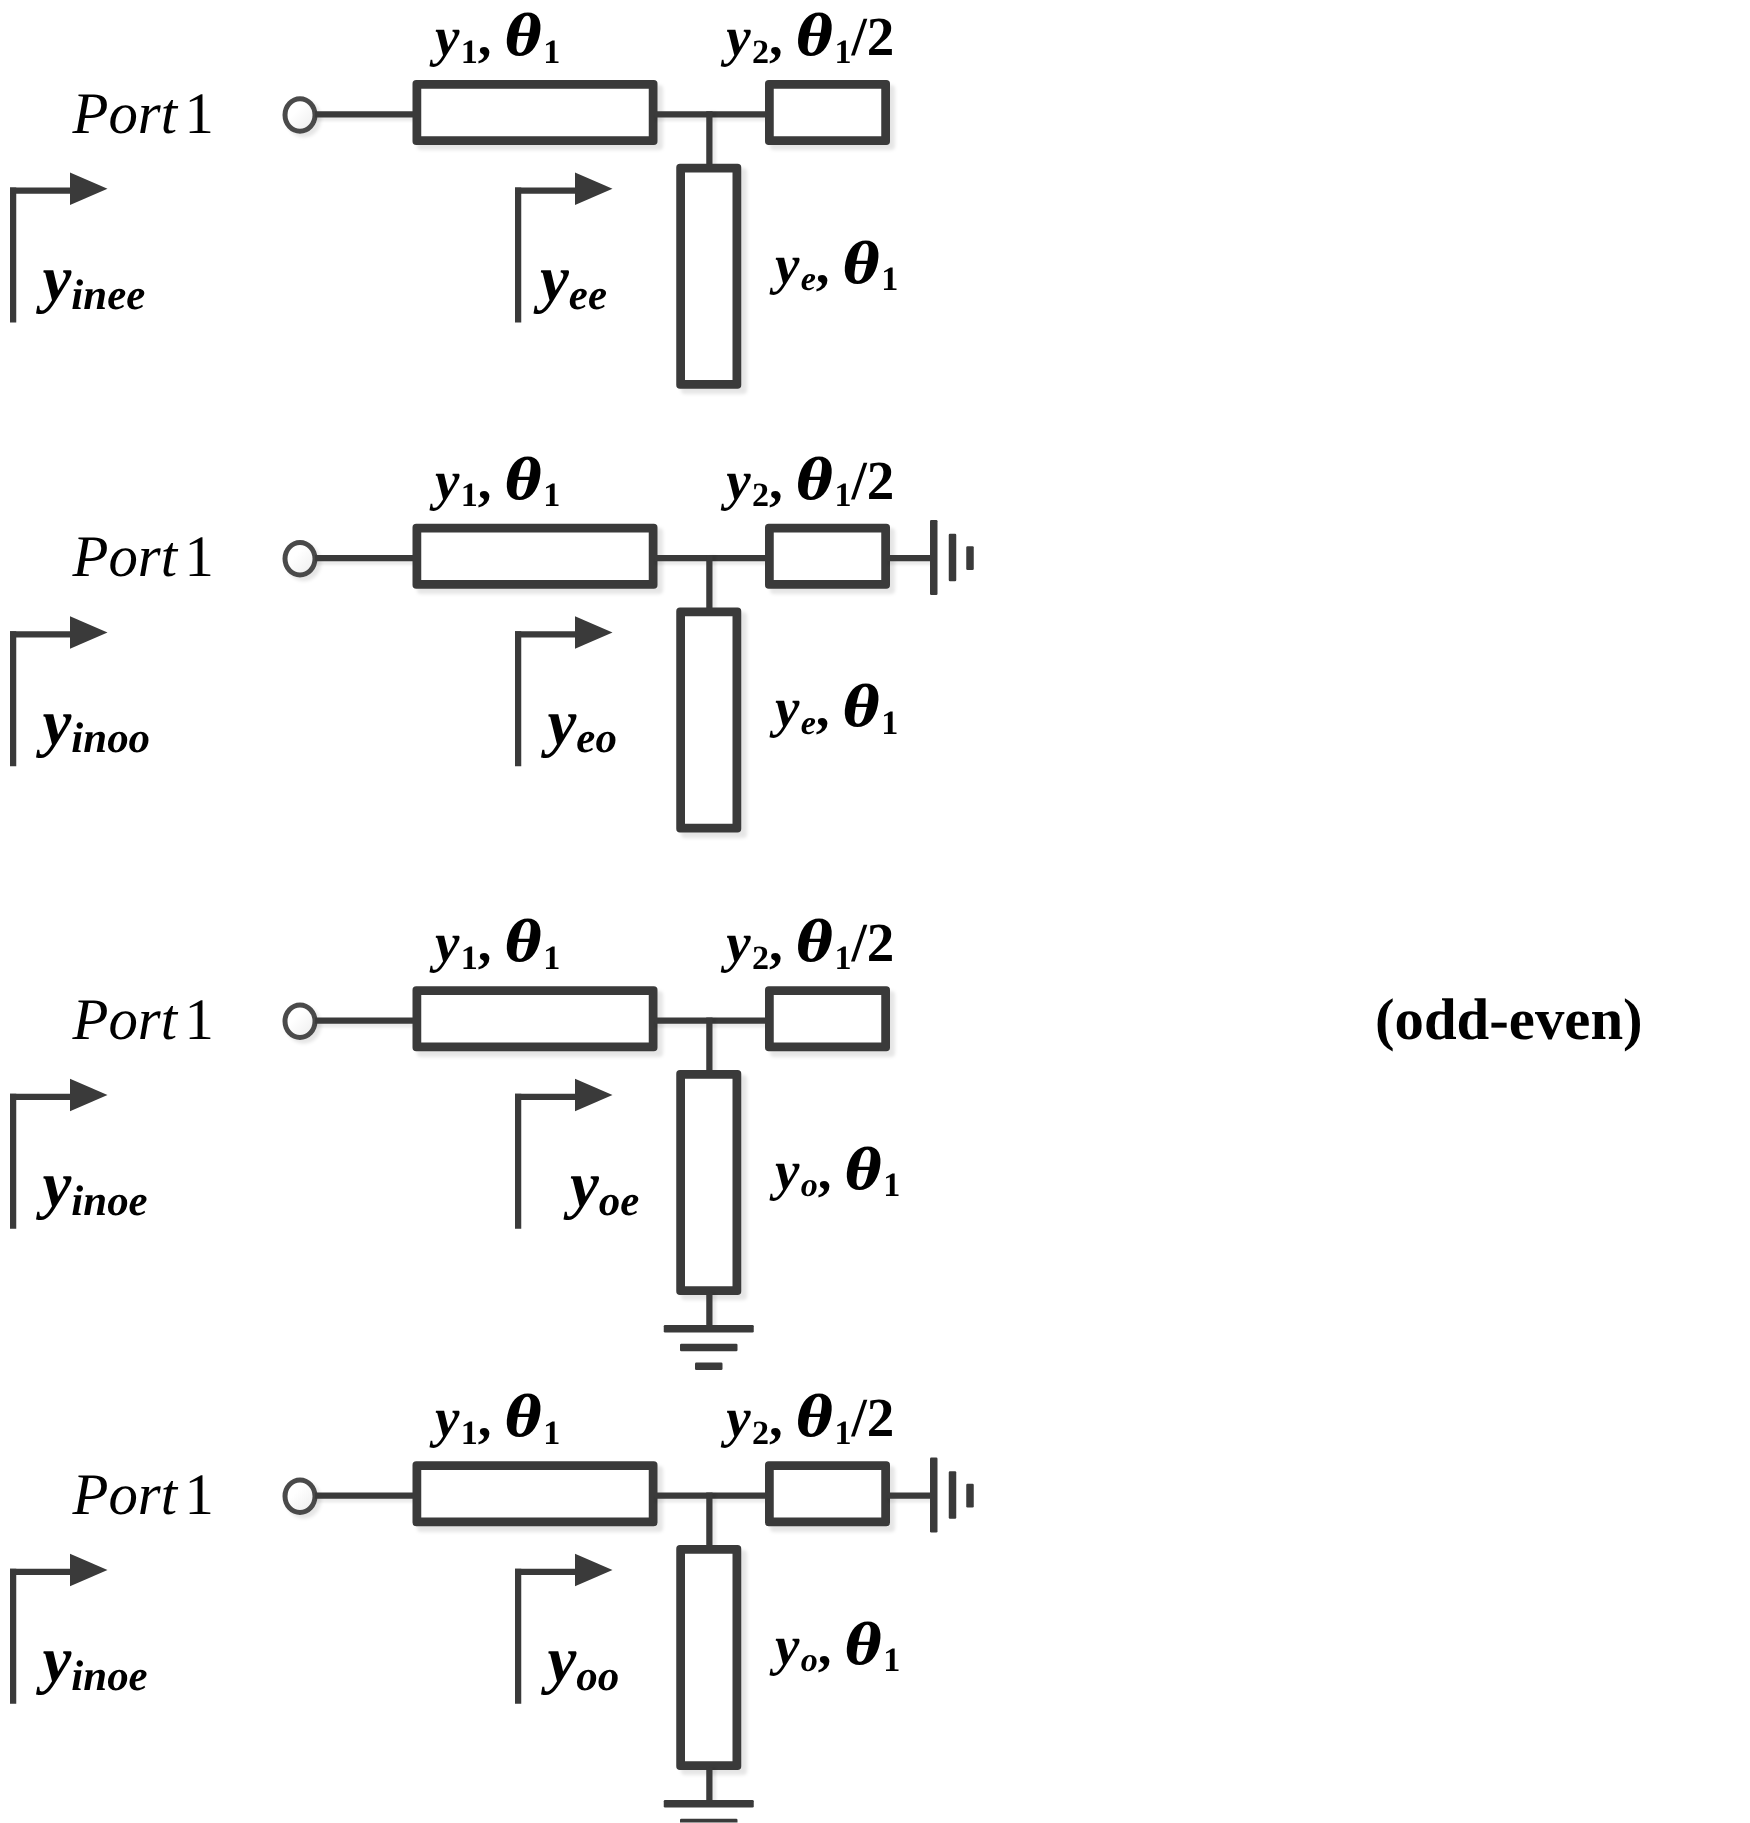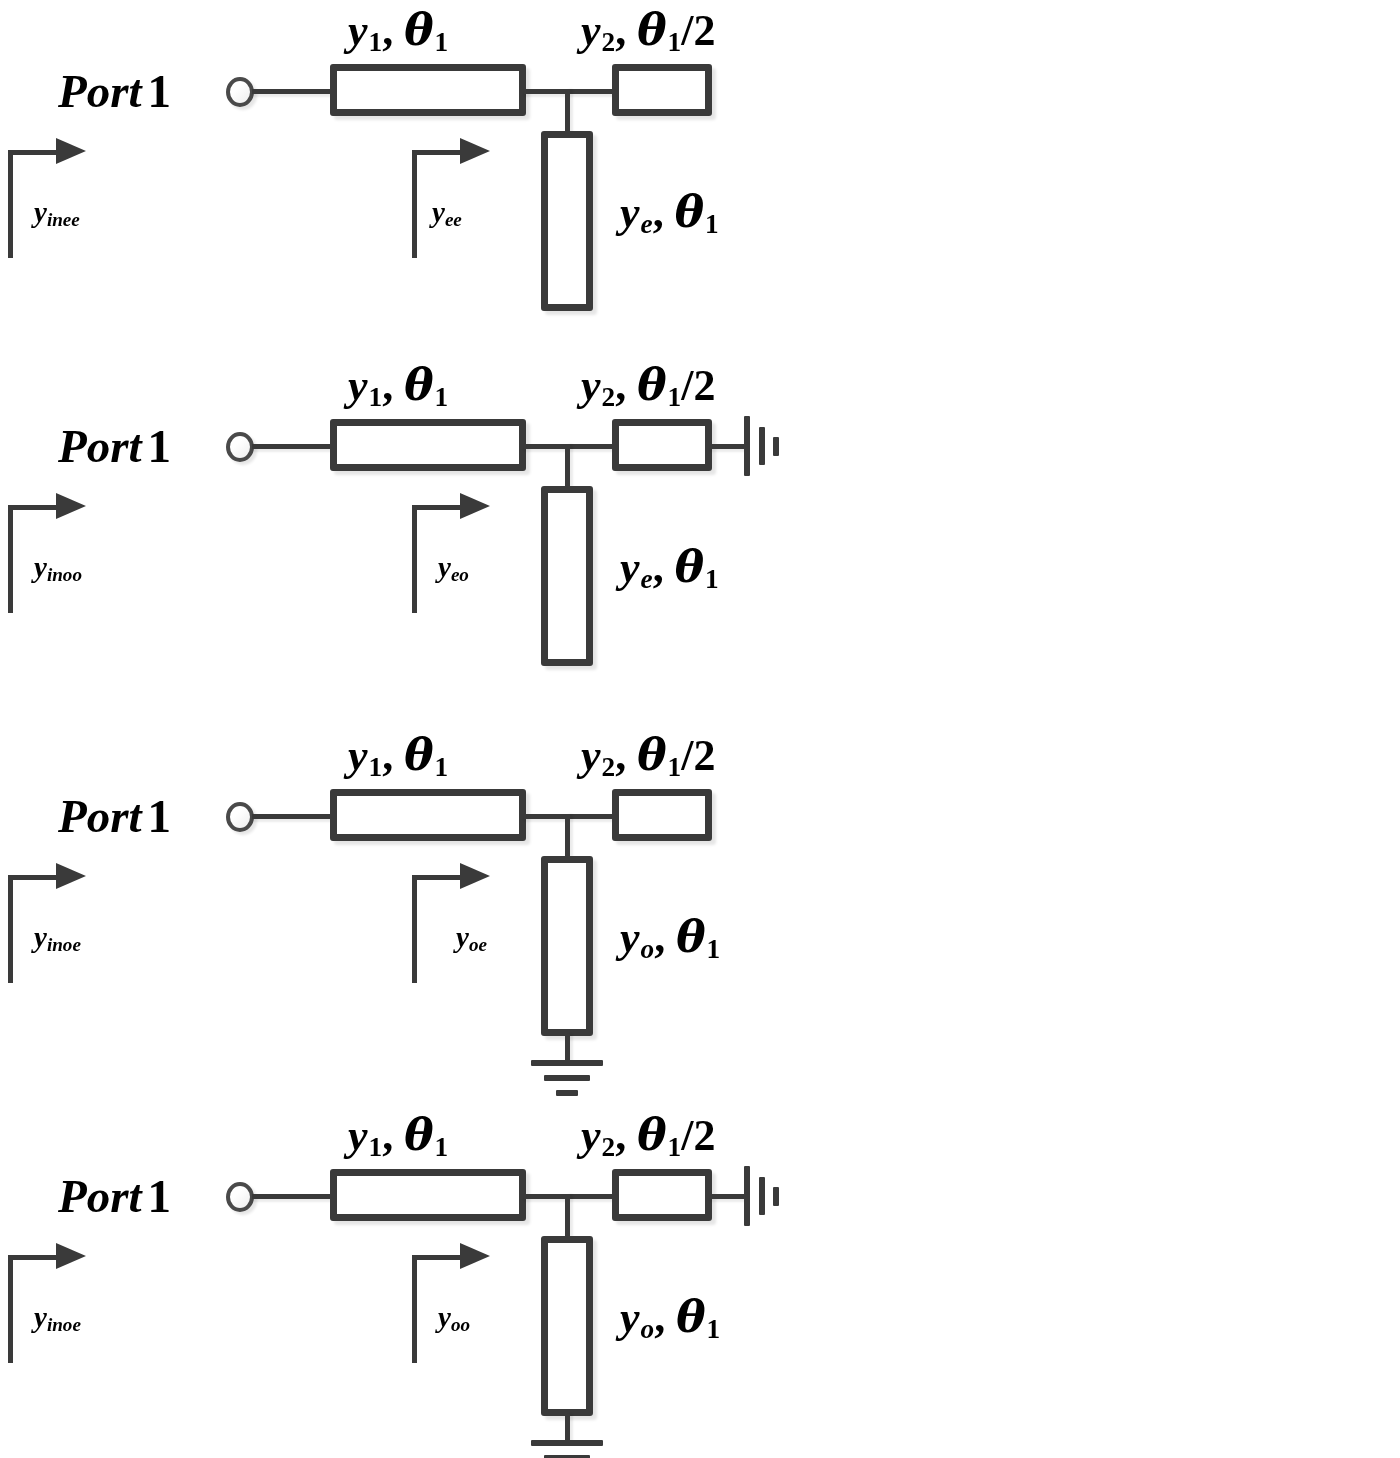--- a/index.html
+++ b/index.html
@@ -23,21 +23,21 @@
 
   
   .lbl {
     position: absolute;
     white-space: nowrap;
     color: #000000;
     line-height: 1;
   }
   .port-label {
     font-size: 47px;
-    font-weight: bold;
+    font-weight: normal;
     font-style: italic;
   }
   .port-label .num {
     font-style: normal;
     padding-left: 6px;
   }
   .case-label {
     font-size: 47px;
     font-weight: bold;
     font-style: normal;
@@ -57,21 +57,21 @@
     font-size: 0.62em;
     font-style: normal;
     font-weight: bold;
     vertical-align: -0.22em;
     padding-left: 1px;
   }
   .tl-label sub.it {
     font-style: italic;
   }
   .arrow-label {
-    font-size: 29px;
+    font-size: 52px;
     font-weight: bold;
     font-style: italic;
   }
   .arrow-label sub {
     font-size: 0.66em;
     vertical-align: -0.20em;
     font-style: italic;
     font-weight: bold;
   }
 
@@ -314,20 +314,21 @@
 
   <div class="ind" style="left:412px; top:140px;">
     <div class="stem"></div>
     <div class="cross"></div>
     <div class="head"></div>
   </div>
   <div class="lbl arrow-label" style="left:456px; top:198px;">
     <span>y</span><sub>oe</sub>
   </div>
 
+  <div class="lbl case-label" style="left:1100px; top:68px;">(odd-even)</div>
 </div>
 
 <div class="circuit-row" style="top:1105px;height:353px;">
 
   <div class="lbl tl-label" style="left:348px; top:8px;">
     <span class="v">y</span><sub>1</sub><span>,&nbsp;</span><span class="th">θ</span><sub>1</sub>
   </div>
 
   <div class="lbl tl-label" style="left:581px; top:8px;">
     <span class="v">y</span><sub>2</sub><span>,&nbsp;</span><span class="th">θ</span><sub>1</sub><span>/2</span>

